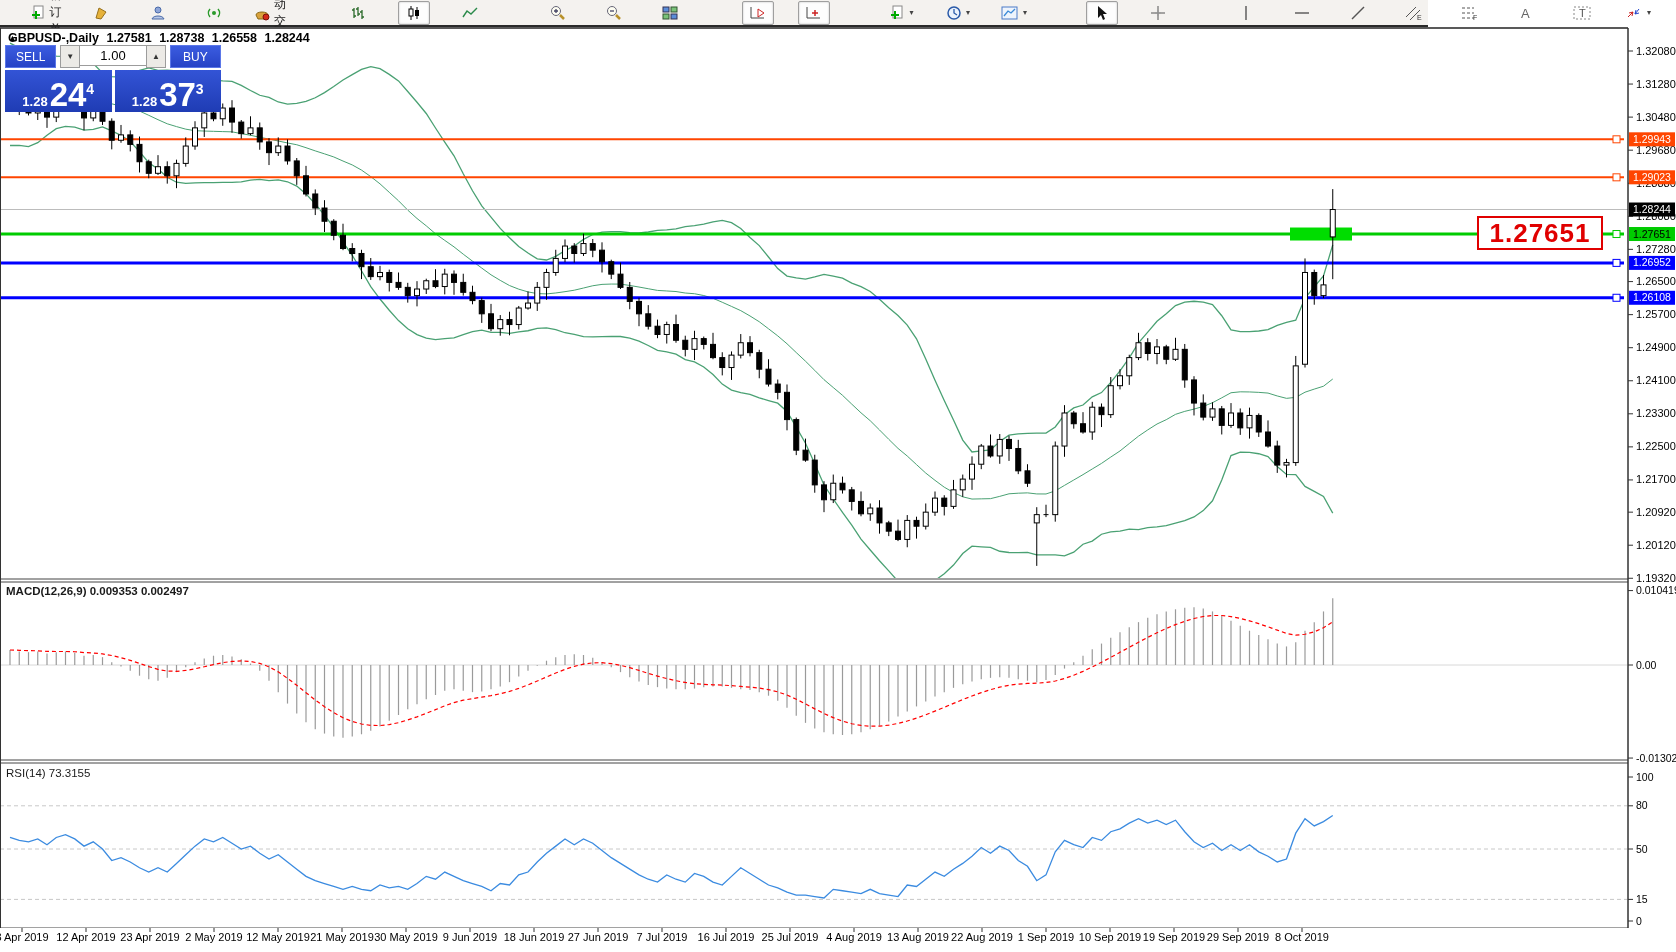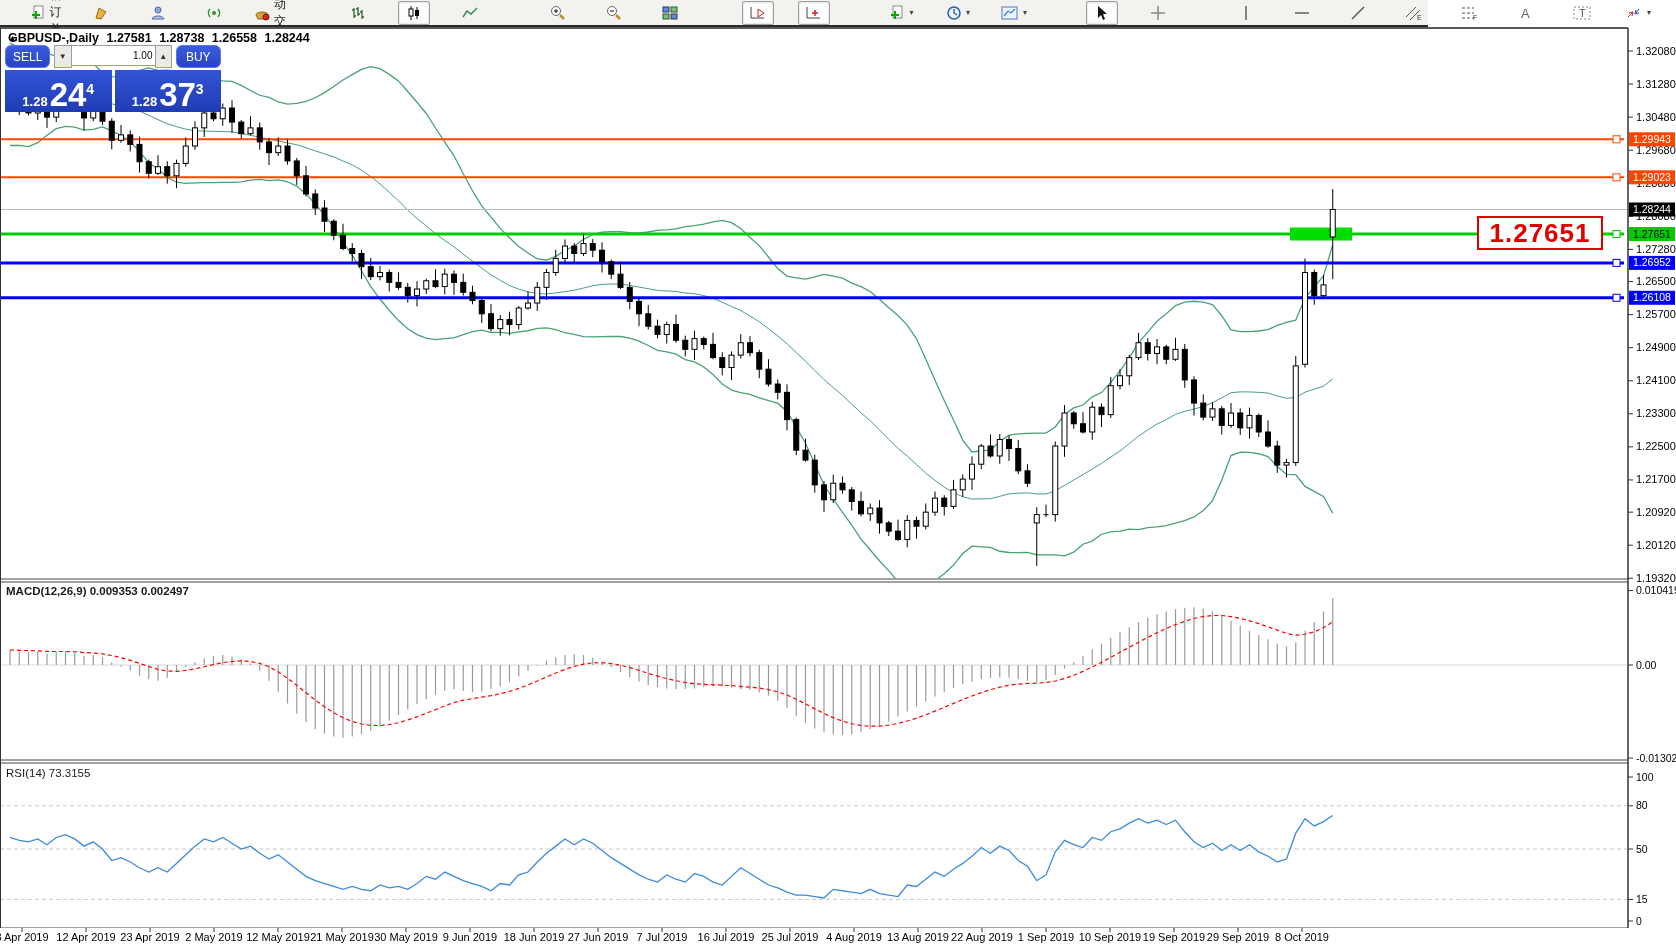--- a/index.html
+++ b/index.html
@@ -18,23 +18,23 @@
   
   #chart-svg{position:absolute;left:0;top:0;}
   #chart-title{position:absolute;left:8px;top:31px;font-size:12.5px;font-weight:bold;color:#000;z-index:5;}
   #chart-title span{margin-right:4px;}
   .ind-label{position:absolute;left:6px;font-size:11.5px;color:#1a1a1a;z-index:5;}
   #macd-label{top:585px;font-weight:bold;} #rsi-label{top:767px;}
   
   #trade-panel{position:absolute;left:5px;top:45px;width:216px;z-index:6;font-family:"Liberation Sans",sans-serif;}
   #tp-row1{display:flex;height:23px;}
   .tp-btn{width:50px;background:linear-gradient(#3b5ce0,#2743c6);color:#fff;font-size:12px;display:flex;
-          align-items:center;justify-content:center;border:1px solid #5b77e8;border-radius:6px;}
+          align-items:center;justify-content:center;border:1px solid #5b77e8;border-radius:0;}
   .tp-spin{width:18px;background:#eceae6;border:1px solid #9c9c9c;font-size:8px;color:#333;display:flex;align-items:center;justify-content:center;}
-  #tp-vol{width:83px;border:1px solid #9c9c9c;border-left:none;border-right:none;font-size:10px;text-align:right;height:21px;box-sizing:border-box;}
+  #tp-vol{width:66px;border:1px solid #9c9c9c;border-left:none;border-right:none;font-size:13px;text-align:center;height:21px;box-sizing:border-box;}
   #tp-row2{display:flex;margin-top:2px;height:42px;gap:3px;}
   .tp-tile{flex:1;background:linear-gradient(#3354d6,#1f3cb4);color:#fff;display:flex;align-items:flex-end;justify-content:center;padding-bottom:4px;}
   .tp-small{font-size:13px;font-weight:bold;margin-right:2px;line-height:1;}
   .tp-big{font-size:33px;font-weight:bold;line-height:.8;}
   .tp-sup{font-size:14px;font-weight:bold;vertical-align:top;line-height:1;position:relative;top:-12px;}
   #panel-collapse{position:absolute;left:8px;top:33px;font-size:9px;color:#000;z-index:6;}
   
   #price-callout{position:absolute;left:1477px;top:216px;width:122px;height:30px;border:2px solid #e00000;
                  background:#fff;color:#e00000;font-size:26px;font-weight:bold;display:flex;align-items:center;
                  justify-content:center;z-index:6;letter-spacing:1px;}

